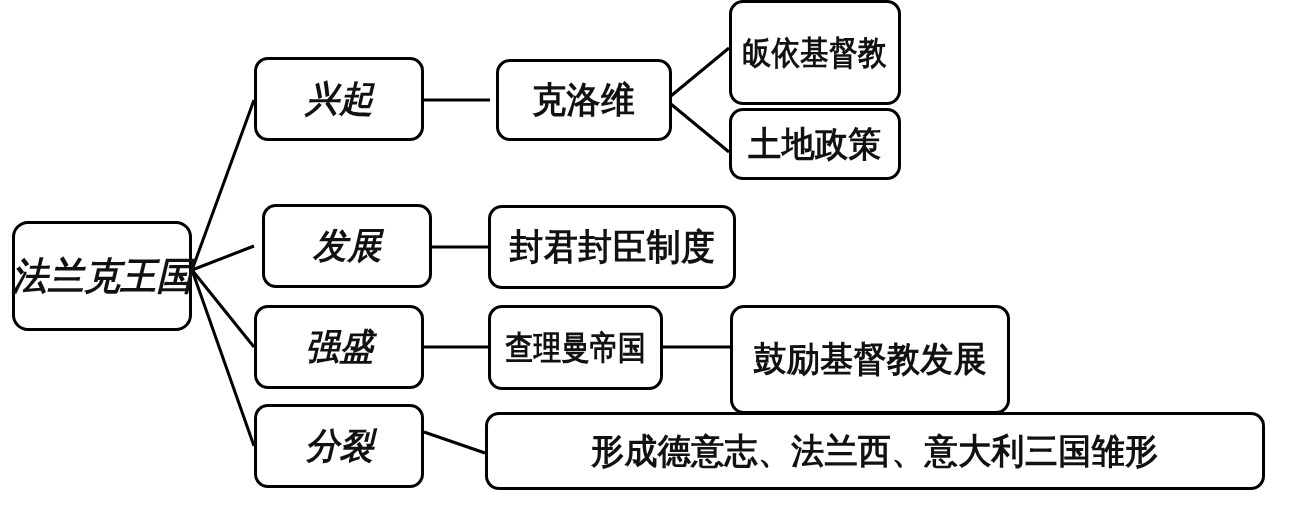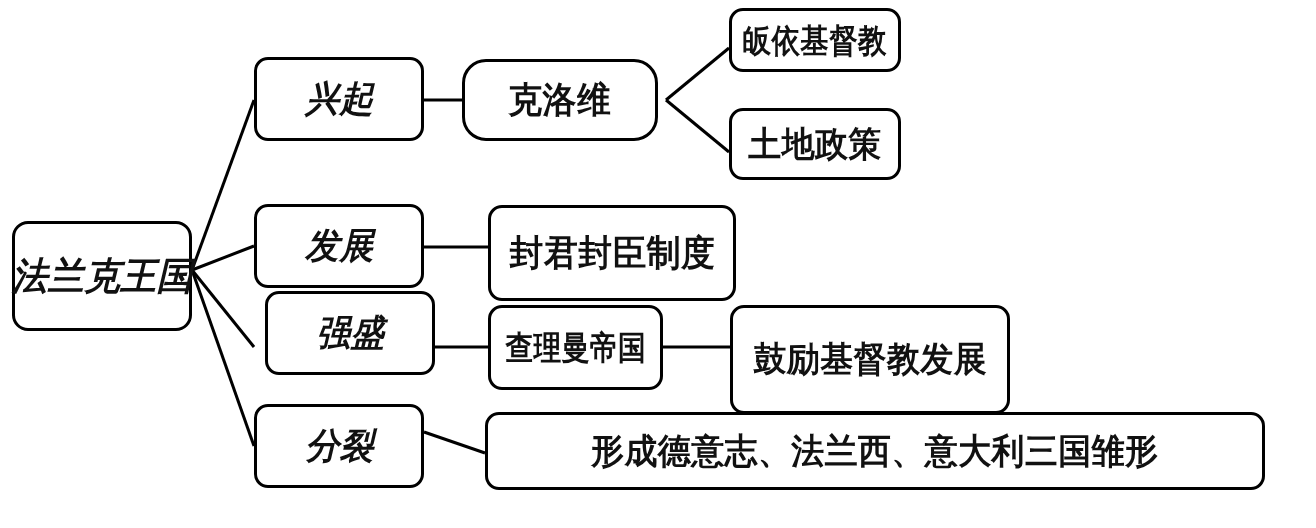--- a/index.html
+++ b/index.html
@@ -44,34 +44,34 @@
     line-height: 1;
     transform: scaleX(0.94);
   }
   
   .node-root { left: 12px; top: 221px; width: 180px; height: 110px; border-radius: 16px; font-style: italic; }
   .node-root .node-label { font-size: 38px; }
   
   .node-l2 { left: 254px; width: 170px; height: 84px; font-style: italic; }
   .node-l2 .node-label { font-size: 36px; }
   .node-rise   { top: 57px; }
-  .node-dev    { top: 204px; }
-  .node-peak   { top: 291px; margin-left: 11px; }
+  .node-dev    { top: 204px; margin-left: 8px; }
+  .node-peak   { top: 305px; }
   .node-split  { top: 404px; }
   
-  .node-clovis { left: 462px; top: 59px; width: 196px; height: 82px; border-radius: 24px; }
+  .node-clovis { left: 496px; top: 59px; width: 176px; height: 82px; }
   .node-clovis .node-label { font-size: 36px; }
-  .node-feudal { left: 488px; top: 205px; width: 248px; height: 96px; }
+  .node-feudal { left: 488px; top: 205px; width: 248px; height: 84px; }
   .node-feudal .node-label { font-size: 36px; }
   .node-charle { left: 488px; top: 305px; width: 175px; height: 85px; }
   .node-charle .node-label { font-size: 33px; transform: scaleX(0.84); }
   .node-three  { left: 485px; top: 412px; width: 780px; height: 78px; }
   .node-three .node-label { font-size: 35px; }
   
-  .node-convert { left: 729px; top: 8px; width: 172px; height: 64px; }
+  .node-convert { left: 729px; top: 0; width: 172px; height: 105px; }
   .node-convert .node-label { font-size: 33px; transform: scaleX(0.86); }
   .node-land    { left: 729px; top: 108px; width: 172px; height: 72px; }
   .node-land .node-label { font-size: 35px; }
   .node-encour  { left: 730px; top: 305px; width: 280px; height: 109px; }
   .node-encour .node-label { font-size: 35px; }
 </style>
 </head>
 <body>
 
 <div id="diagram-canvas">

